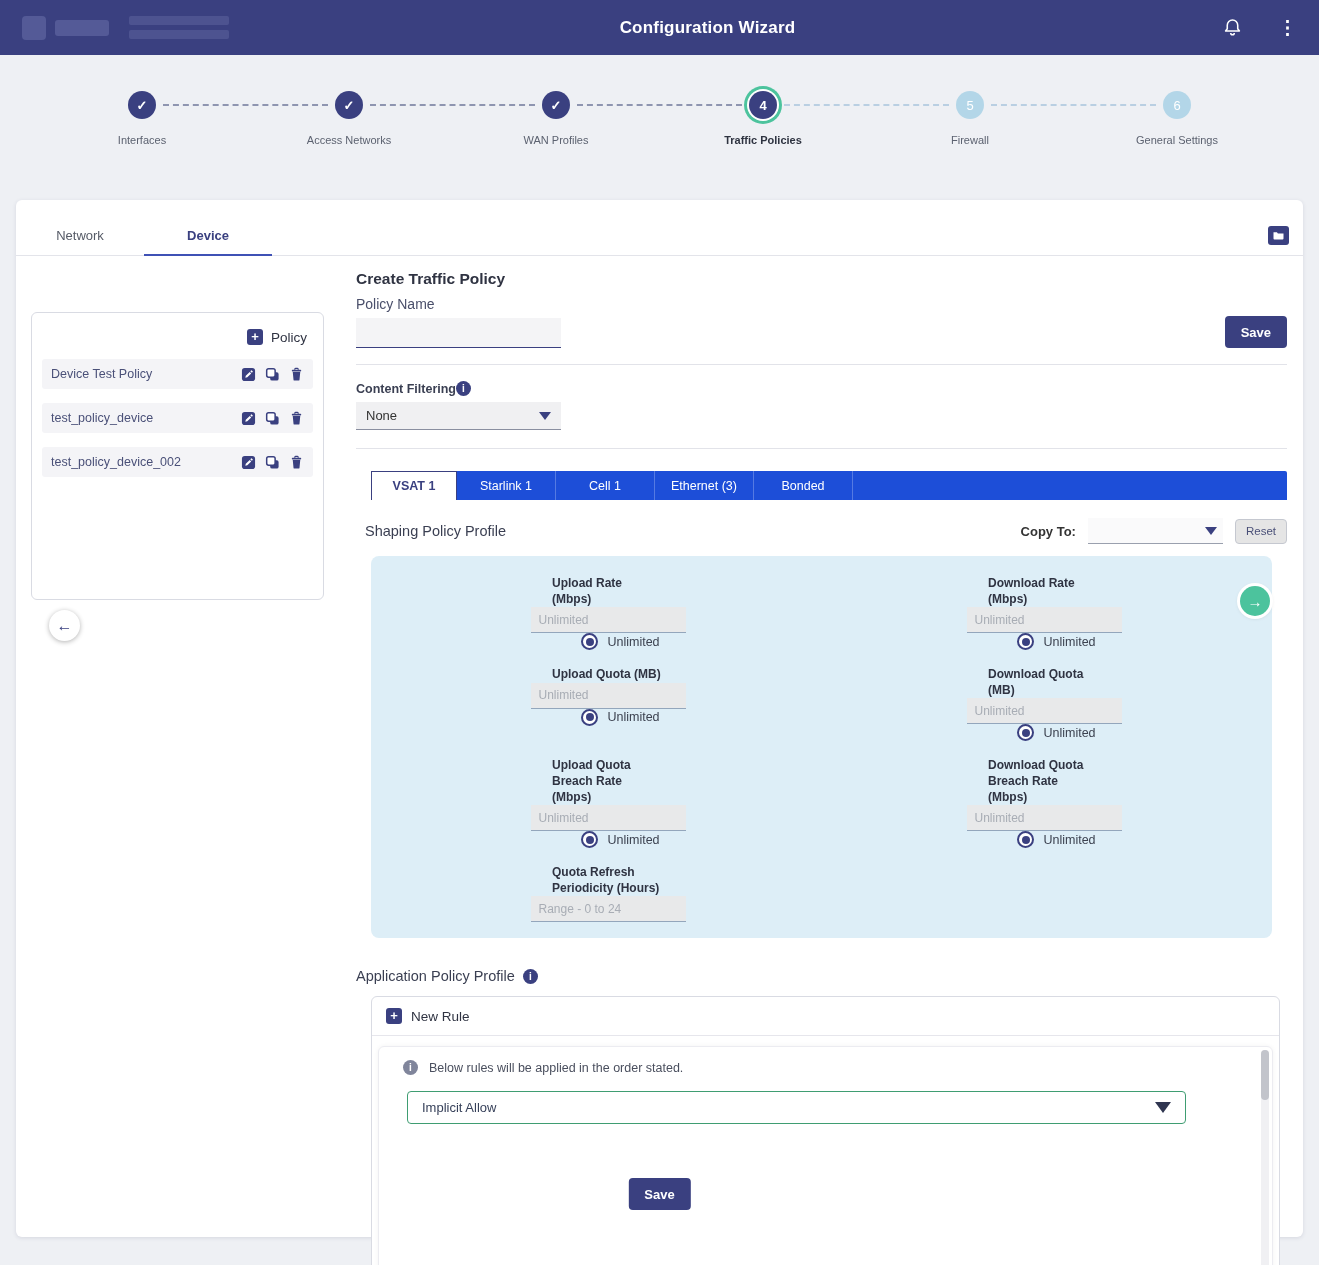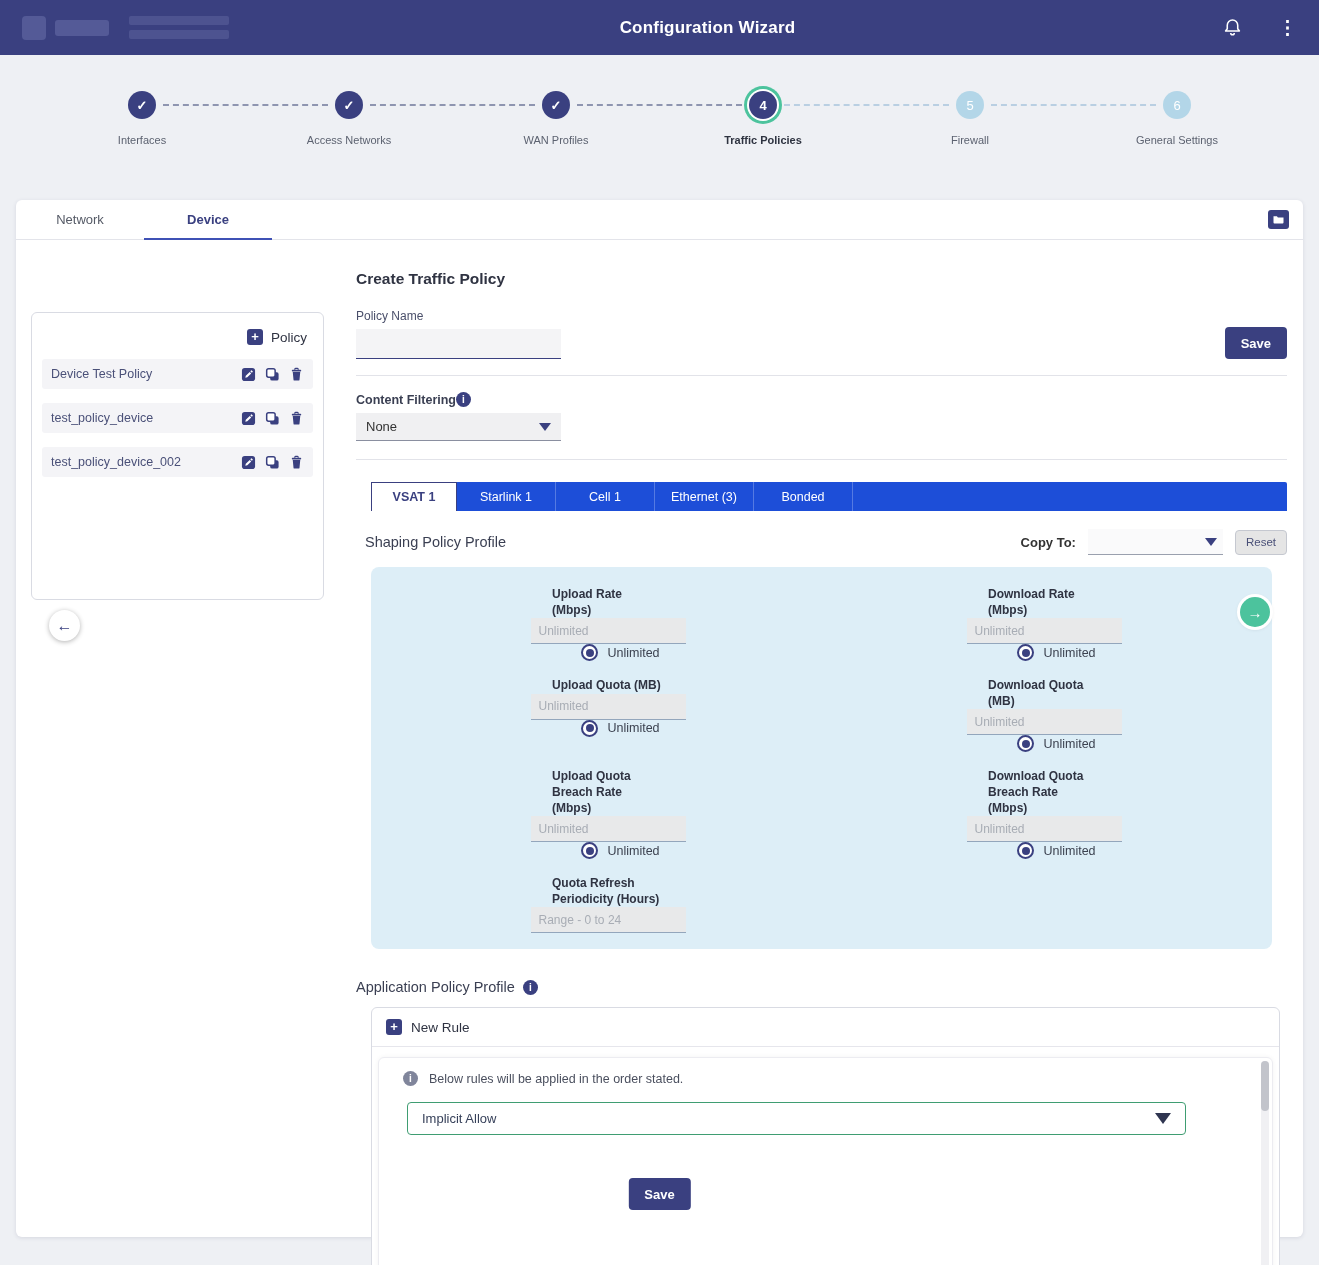--- a/index.html
+++ b/index.html
@@ -26,21 +26,21 @@
   .step.active .circle { background:#3a4080; box-shadow:0 0 0 2px #fff, 0 0 0 5px #4cc39d; font-weight:700; }
   .step.todo .circle { background:#b3d6e8; }
   .check { font-size:13px; font-weight:700; }
   .slabel { position:absolute; top:43px; left:50%; transform:translateX(-50%); white-space:nowrap; font-size:11px; color:#5c6270; }
   .step.active .slabel { color:#2e3340; font-weight:600; }
   .connector { flex:1; border-top:2px dashed #8e95b0; margin:13px 7px 0 7px; }
   .connector.todo { border-top-color:#b9cfe2; }
 
   
   .card { position:absolute; left:16px; top:200px; width:1287px; height:1037px; background:#fff; border-radius:6px; box-shadow:0 1px 4px rgba(40,45,80,.12); }
-  .view-tabs { height:40px; border-bottom:1px solid #e3e4ea; display:flex; align-items:stretch; }
+  .view-tabs { height:40px; border-bottom:1px solid #e3e4ea; display:flex; align-items:stretch;margin-top:16px; }
   .vtab { width:128px; display:flex; align-items:center; justify-content:center; font-size:13px; color:#555a66; cursor:pointer; position:relative; }
   .vtab.active { color:#3a4080; font-weight:700; }
   .vtab.active::after { content:""; position:absolute; left:0; right:0; bottom:-1px; height:2px; background:#3f51b5; }
   .expand-btn { margin-left:auto; margin-right:14px; align-self:center; background:none; border:none; cursor:pointer; display:flex; }
 
   .content { position:absolute; left:0; right:0; top:40px; bottom:0; }
 
   
   .policy-panel { position:absolute; left:15px; top:72px; width:293px; height:288px; border:1px solid #d9dbe3; border-radius:6px; background:#fff; padding:14px 10px 0 10px; }
   .add-row { display:flex; justify-content:flex-end; padding:2px 6px 14px 0; }
@@ -51,21 +51,21 @@
   .policy-name { flex:1; font-size:12.5px; color:#4a5078; white-space:nowrap; overflow:hidden; text-overflow:ellipsis; }
   .row-icons { display:flex; align-items:center; gap:9px; }
   .icon-btn { background:none; border:none; padding:0; cursor:pointer; display:flex; }
 
   .back-btn { position:absolute; left:33px; top:370px; width:31px; height:31px; border-radius:50%; background:#fff; border:none; box-shadow:0 1px 5px rgba(0,0,0,.3); cursor:pointer; display:flex; align-items:center; justify-content:center; }
   .back-arrow { color:#3a4080; font-size:16px; line-height:1; }
 
   
   .right-col { position:absolute; left:340px; top:24px; width:931px; }
   .create-title { font-size:15.5px; font-weight:700; color:#2f3342; margin-top:6px; }
-  .field-label { font-size:12px; color:#4a4f6a; margin-top:21px; }
+  .field-label { font-size:14px; color:#4a4f6a; margin-top:8px; }
   .name-row { display:flex; justify-content:space-between; align-items:flex-end; margin-top:4px; }
   .text-input { width:205px; height:30px; background:#f4f4f6; border:none; border-bottom:1px solid #3a4080; padding:0 8px; font-size:13px; font-family:inherit; color:#333; outline:none; }
   .btn-primary { background:#3a4080; color:#fff; border:none; border-radius:4px; height:32px; padding:0 16px; font-size:13px; font-weight:700; font-family:inherit; cursor:pointer; }
   .divider { border:none; border-top:1px solid #e2e3e9; margin-top:16px; }
   .cf-label-row { display:flex; align-items:center; margin-top:16px; }
   .cf-label { font-size:12.5px; font-weight:600; color:#3a3f52; }
   .info-i { width:15px; height:15px; border-radius:50%; background:#3a4080; color:#fff; font-size:10px; font-weight:700; font-style:normal; display:inline-flex; align-items:center; justify-content:center; }
   .info-i::before { content:"i"; }
   .info-i.muted { background:#80859b; }
   .select-box { width:205px; height:28px; background:#f0f0f2; border-bottom:1px solid #8a8fa0; display:flex; align-items:center; justify-content:space-between; padding:0 10px; margin-top:6px; cursor:pointer; }

